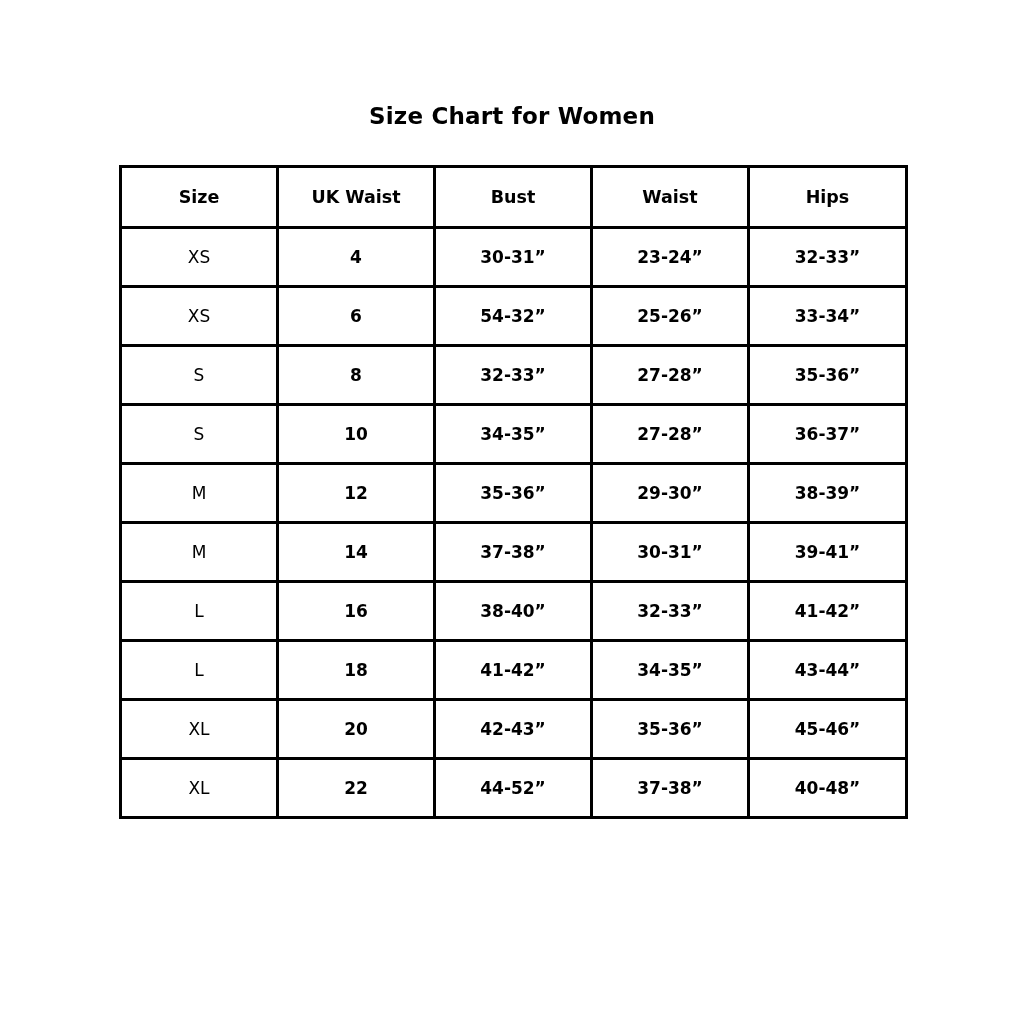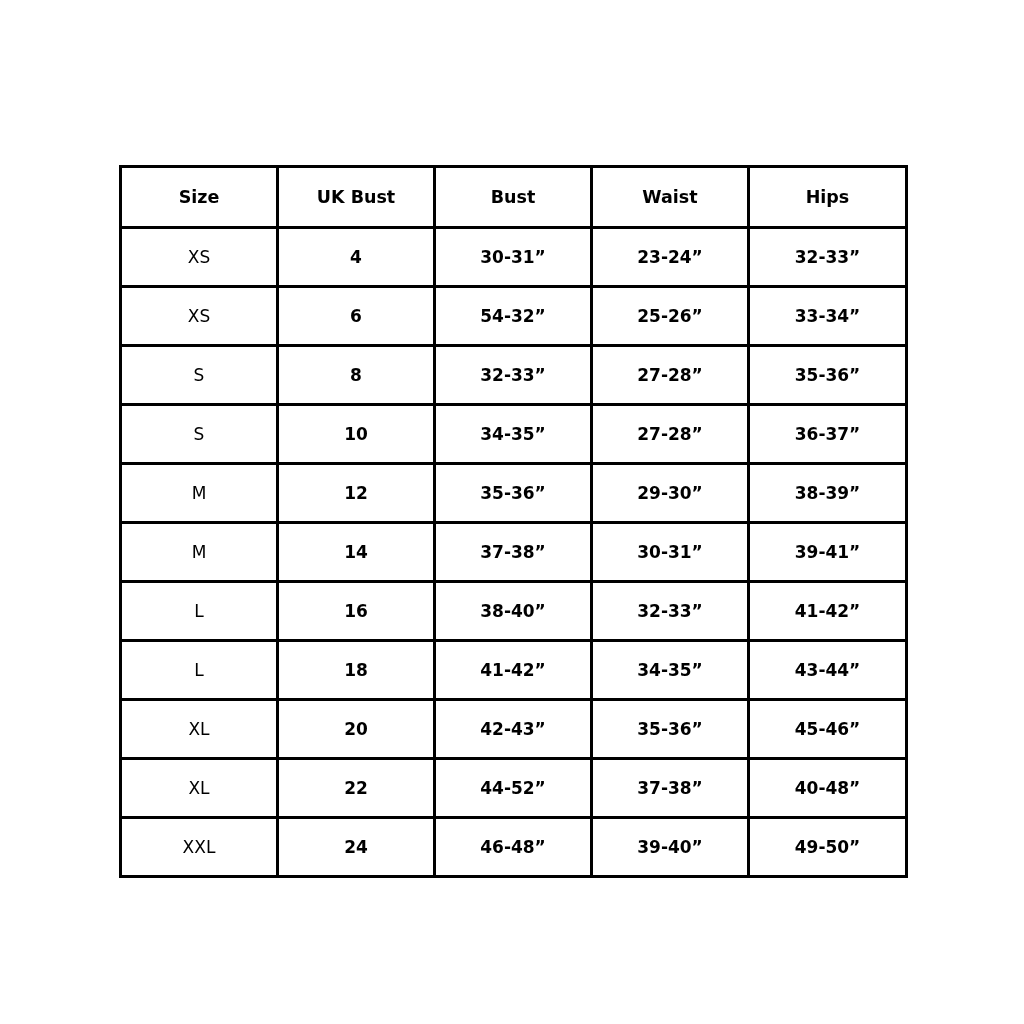--- a/index.html
+++ b/index.html
@@ -66,34 +66,35 @@
   }
   table.size-chart tbody td.col-uk {
     font-weight: bold;
   }
 </style>
 </head>
 <body>
 
 <div class="page">
 
+  <div class="title">Size Chart for Women</div>
 
   <div class="table-wrap">
     <table class="size-chart">
       <colgroup>
         <col class="c0">
           <col class="c1">
           <col class="c2">
           <col class="c3">
           <col class="c4">
       </colgroup>
       <thead>
         <tr>
             <th>Size</th>
-            <th>UK Bust</th>
+            <th>UK Waist</th>
             <th>Bust</th>
             <th>Waist</th>
             <th>Hips</th>
           </tr>
       </thead>
       <tbody>
           <tr>
             <td class="col-size">XS</td>
             <td class="col-uk">4</td>
             <td class="col-bust">30-31”</td>
@@ -156,24 +157,17 @@
             <td class="col-waist">35-36”</td>
             <td class="col-hips">45-46”</td>
           </tr>
           <tr>
             <td class="col-size">XL</td>
             <td class="col-uk">22</td>
             <td class="col-bust">44-52”</td>
             <td class="col-waist">37-38”</td>
             <td class="col-hips">40-48”</td>
           </tr>
-          <tr>
-            <td class="col-size">XXL</td>
-            <td class="col-uk">24</td>
-            <td class="col-bust">46-48”</td>
-            <td class="col-waist">39-40”</td>
-            <td class="col-hips">49-50”</td>
-          </tr>
         </tbody>
     </table>
   </div>
 
 </div>
 
 </body></html>

